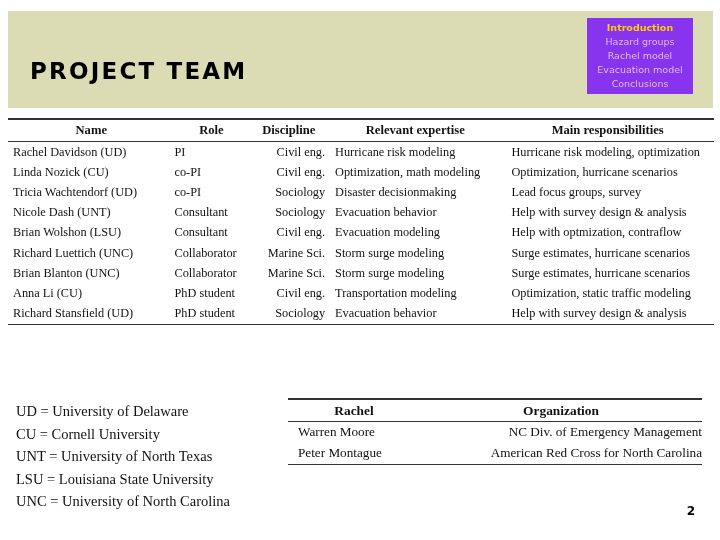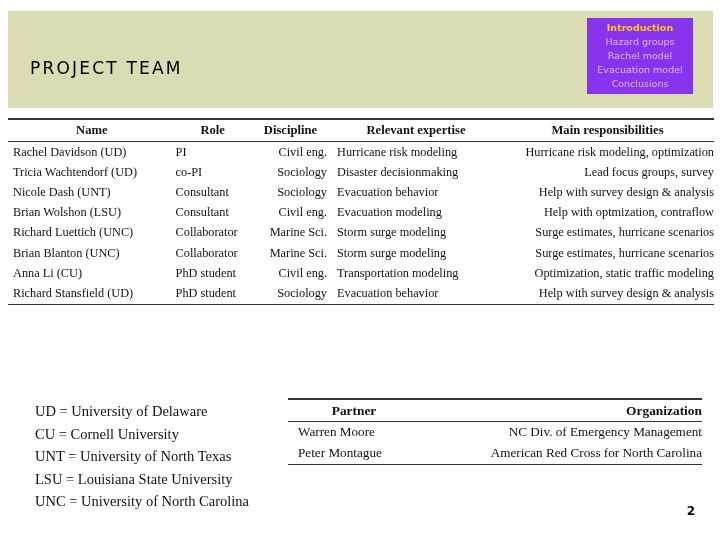--- a/index.html
+++ b/index.html
@@ -23,22 +23,22 @@
     width: 705px;
     height: 97px;
     background: #dcdcb4;
   }
 
   #slide-title {
     position: absolute;
     left: 30px;
     top: 58px;
     font-family: "DejaVu Sans", sans-serif;
-    font-weight: normal;
-    font-size: 17px;
+    font-weight: bold;
+    font-size: 23px;
     letter-spacing: 2.2px;
     color: #000000;
     white-space: nowrap;
   }
 
   
   #nav-box {
     position: absolute;
     left: 587px;
     top: 18px;
@@ -88,39 +88,39 @@
     vertical-align: middle;
   }
   #team-table tbody tr:last-child td {
     border-bottom: 1.6px solid #333;
     padding-bottom: 3px;
   }
   .col-name   { width: 168px; text-align: left;   padding-left: 5px !important; }
   .col-role   { width: 76px;  text-align: left; }
   .col-disc   { width: 80px;  text-align: right;  padding-right: 4px !important; }
   .col-exp    { width: 170px; text-align: left;   padding-left: 6px !important; }
-  .col-resp   { width: 205px; text-align: right;   padding-left: 10px !important; }
+  .col-resp   { width: 205px; text-align: left;   padding-left: 10px !important; }
 
   #team-table thead th.col-disc { text-align: center; padding-right: 0 !important; }
   #team-table thead th.col-name { text-align: center; padding-left: 0 !important; margin-top: 45px; }
   #team-table thead th.col-role { text-align: center; }
   #team-table thead th.col-exp  { text-align: center; padding-left: 0 !important; }
   #team-table thead th.col-resp { text-align: center; padding-left: 0 !important; }
 
   
   #legend {
     position: absolute;
     left: 16px;
     top: 400px;
     font-family: "Liberation Serif", serif;
     font-size: 14.5px;
     color: #111;
     line-height: 22.6px;
   }
-  .legend-line { white-space: nowrap; margin-left: 19px; }
+  .legend-line { white-space: nowrap; }
 
   
   #partner-table {
     position: absolute;
     left: 288px;
     top: 398px;
     width: 414px;
     border-collapse: collapse;
     font-family: "Liberation Serif", serif;
     font-size: 13.2px;
@@ -139,21 +139,21 @@
     padding: 2.2px 0;
     white-space: nowrap;
   }
   #partner-table tbody tr:last-child td {
     border-bottom: 1.6px solid #333;
     padding-bottom: 3px;
   }
   .pcol-partner { width: 128px; text-align: left; padding-left: 10px !important; }
   .pcol-org     { width: 286px; text-align: right; padding-left: 6px !important; }
   #partner-table thead th.pcol-partner { text-align: center; padding-left: 0 !important; }
-  #partner-table thead th.pcol-org     { text-align: right; padding-left: 0 !important; margin-top: 8px; }
+  #partner-table thead th.pcol-org     { text-align: center; padding-left: 0 !important; margin-top: 8px; }
 
   
   #page-number {
     position: absolute;
     right: 25px;
     bottom: 22px;
     font-family: "DejaVu Sans", sans-serif;
     font-weight: bold;
     font-size: 12px;
     color: #000;
@@ -186,20 +186,27 @@
   </thead>
   <tbody>
     <tr>
       <td class="col-name">Rachel Davidson (UD)</td>
       <td class="col-role">PI</td>
       <td class="col-disc">Civil eng.</td>
       <td class="col-exp">Hurricane risk modeling</td>
       <td class="col-resp">Hurricane risk modeling, optimization</td>
     </tr>
     <tr>
+      <td class="col-name">Linda Nozick (CU)</td>
+      <td class="col-role">co-PI</td>
+      <td class="col-disc">Civil eng.</td>
+      <td class="col-exp">Optimization, math modeling</td>
+      <td class="col-resp">Optimization, hurricane scenarios</td>
+    </tr>
+    <tr>
       <td class="col-name">Tricia Wachtendorf (UD)</td>
       <td class="col-role">co-PI</td>
       <td class="col-disc">Sociology</td>
       <td class="col-exp">Disaster decisionmaking</td>
       <td class="col-resp">Lead focus groups, survey</td>
     </tr>
     <tr>
       <td class="col-name">Nicole Dash (UNT)</td>
       <td class="col-role">Consultant</td>
       <td class="col-disc">Sociology</td>
@@ -248,21 +255,21 @@
   <div class="legend-line">UD = University of Delaware</div>
   <div class="legend-line">CU = Cornell University</div>
   <div class="legend-line">UNT = University of North Texas</div>
   <div class="legend-line">LSU = Louisiana State University</div>
   <div class="legend-line">UNC = University of North Carolina</div>
 </div>
 
 <table id="partner-table">
   <thead>
     <tr>
-      <th class="pcol-partner">Partner</th>
+      <th class="pcol-partner">Rachel</th>
       <th class="pcol-org">Organization</th>
     </tr>
   </thead>
   <tbody>
     <tr>
       <td class="pcol-partner">Warren Moore</td>
       <td class="pcol-org">NC Div. of Emergency Management</td>
     </tr>
     <tr>
       <td class="pcol-partner">Peter Montague</td>

